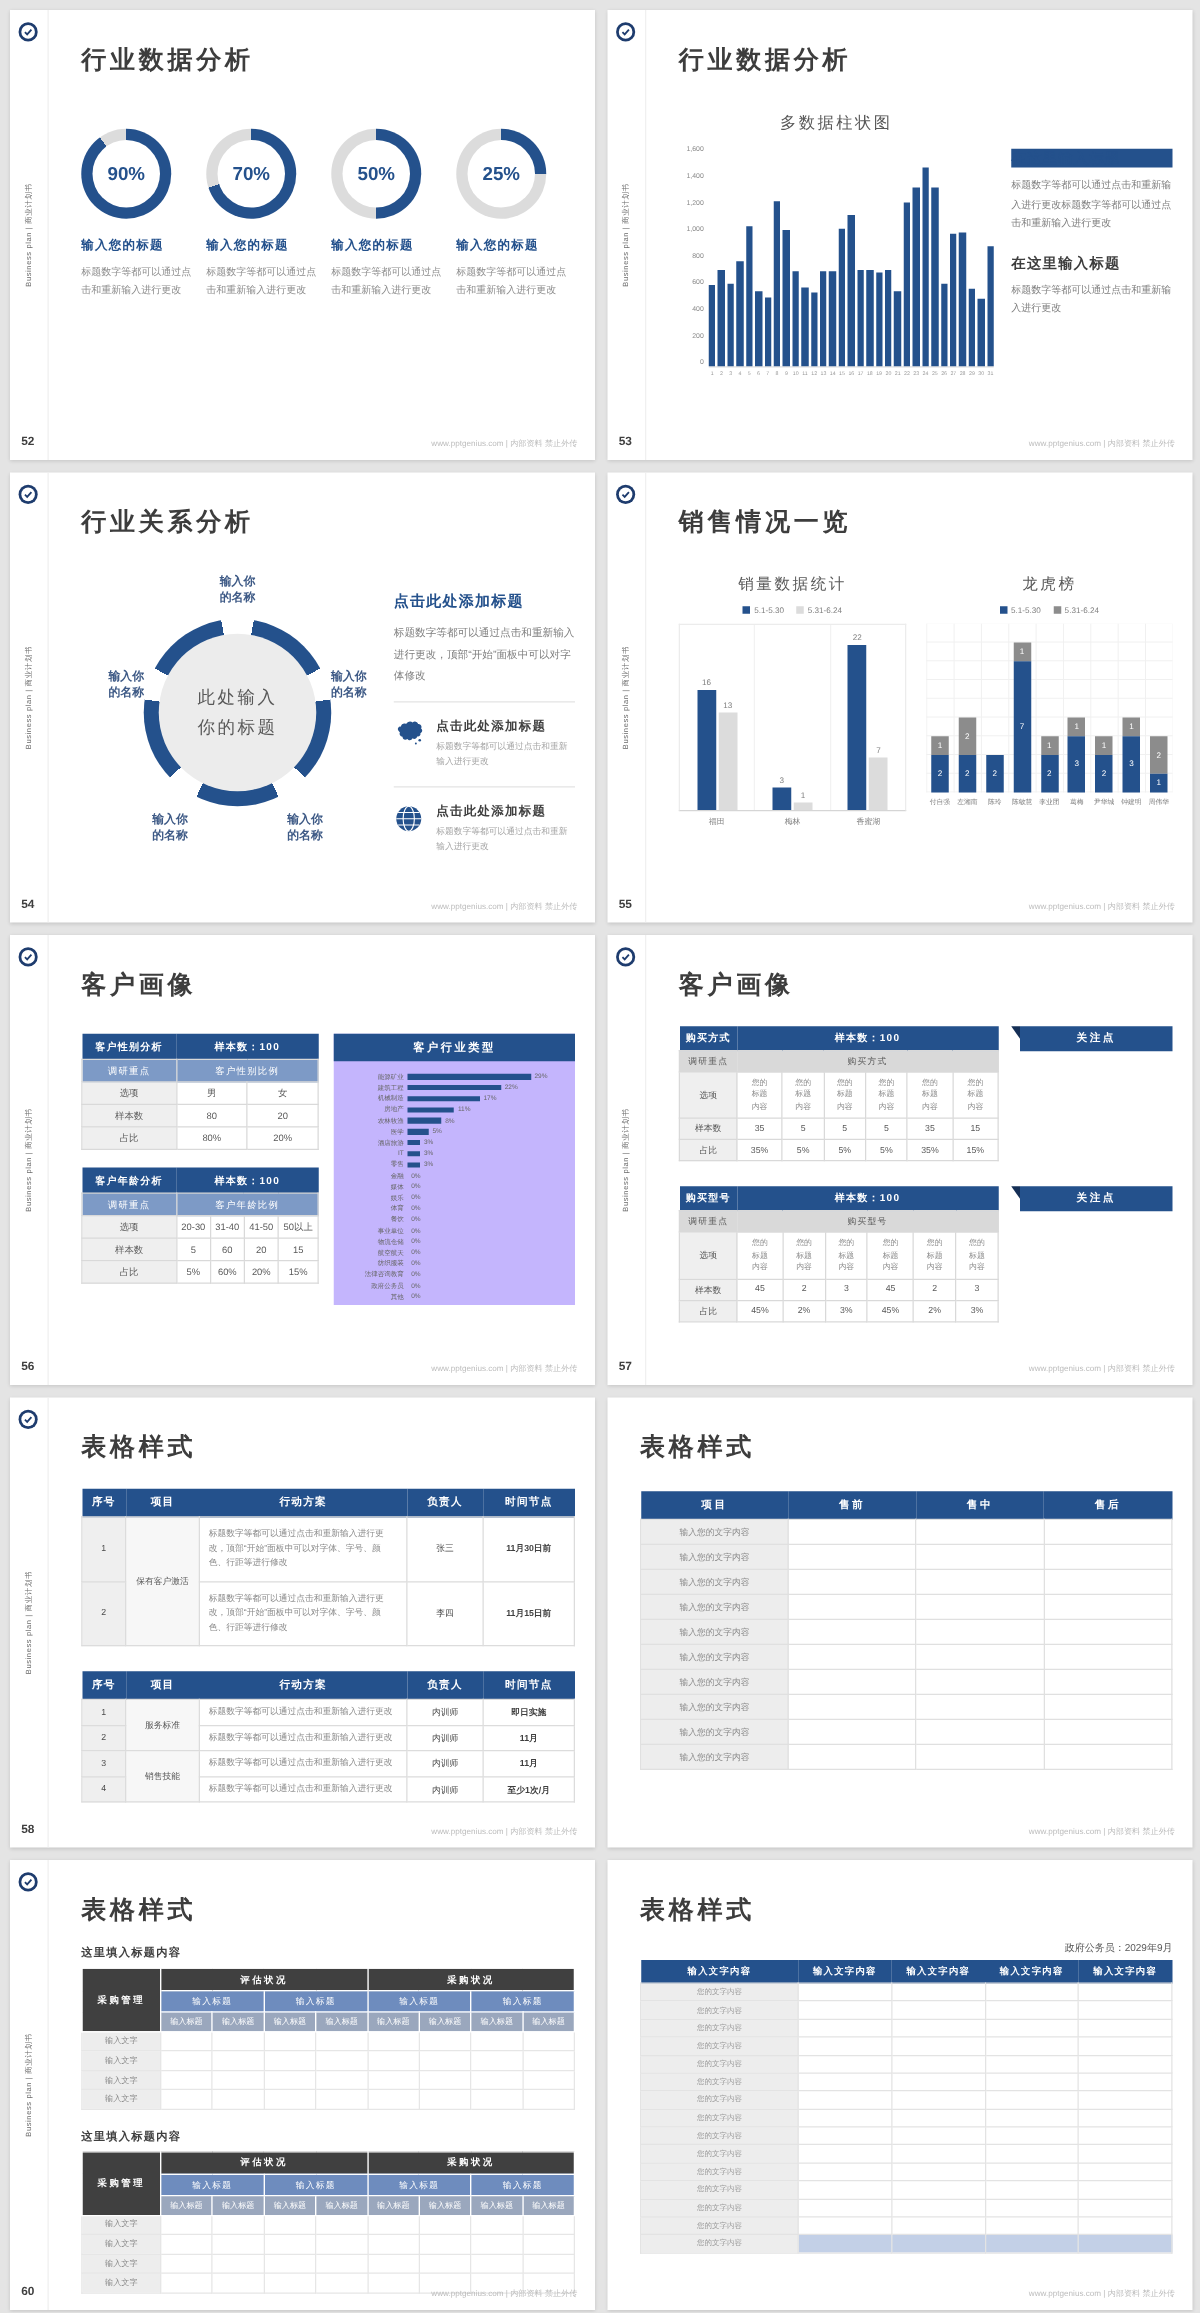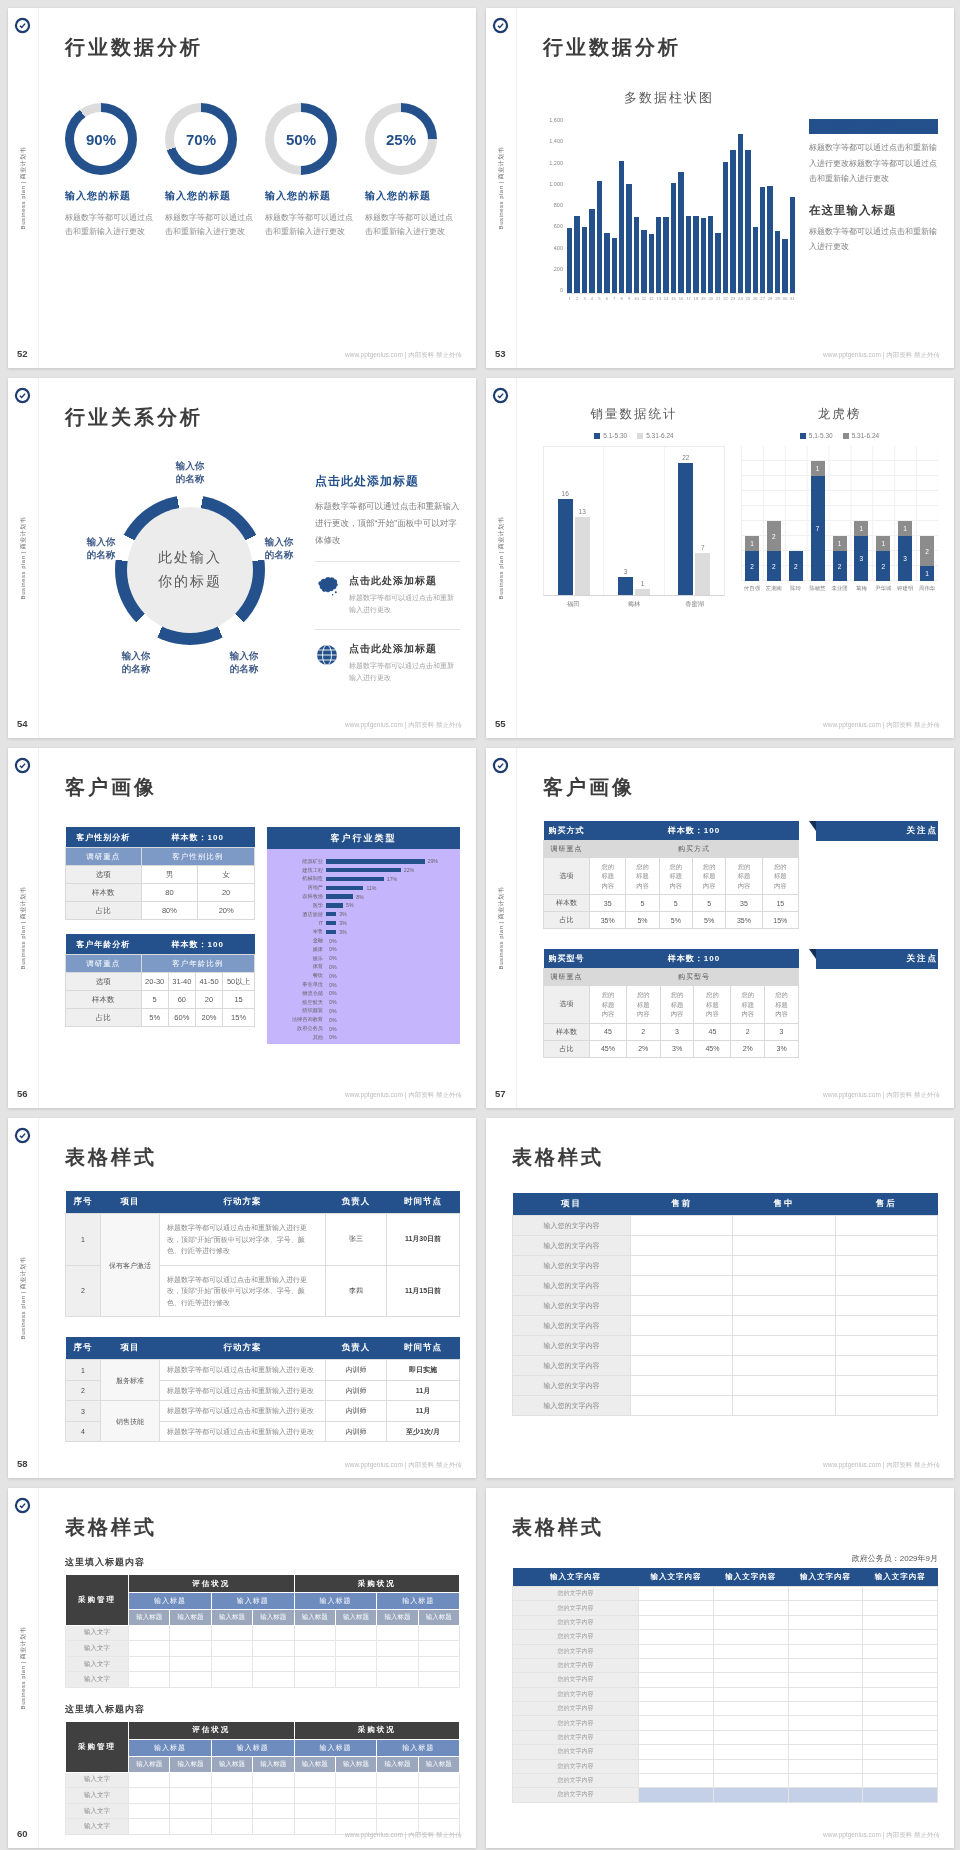--- a/index.html
+++ b/index.html
@@ -89,21 +89,21 @@
 .g57{display:flex;gap:10px;margin-top:20px}
 .t57wrap{width:256px;flex:none}
 table.t57{width:100%;border-collapse:collapse}
 .t57 .th1 th{background:#24518c;color:#fff;font-size:8px;font-weight:bold;padding:4px 2px;letter-spacing:1px}
 .t57 .th1 th.c1{width:42px}
 .t57 .sub td{background:#d9d9d9;color:#595959;font-size:7px;padding:3px 2px;text-align:center;letter-spacing:1px}
 .t57 td{border:1px solid #d9d9d9;font-size:7px;color:#595959;text-align:center;padding:3px 1px}
 .t57 td.lab{background:#efefef}
 .t57 td.optc{font-size:6.3px;color:#8a8a8a;line-height:1.5;padding:4px 1px;white-space:pre-line}
 .callout{flex:1}
-.ribbon{position:relative;margin-left:7px;background:#24518c;color:#fff;font-size:8.5px;font-weight:bold;text-align:right;letter-spacing:2px;padding:4px 0}
+.ribbon{position:relative;margin-left:7px;background:#24518c;color:#fff;font-size:8.5px;font-weight:bold;text-align:center;letter-spacing:2px;padding:4px 0}
 .ribbon::before{content:"";position:absolute;left:-7px;top:0;border-top:10px solid #152f56;border-left:7px solid transparent}
 .g1body{background:#ededed;height:86px;display:flex;flex-direction:column;justify-content:center;align-items:center;gap:7px}
 .kline{font-size:8px;color:#595959}
 .kval{font-size:12.5px;font-weight:bold;color:#1f3e6e;margin-left:4px}
 .g2body{padding:8px 2px}
 .g2l1{font-size:7.5px;font-weight:bold;color:#4a4a4a;margin:5px 0 9px}
 .g2l2{font-size:7.5px;color:#7a7a7a;margin-bottom:9px}
 .g2l2 b{color:#4a4a4a}
 .g2l3{font-size:7px;color:#8a8a8a;line-height:1.9}
 
@@ -376,20 +376,21 @@
   <div class="strip">
     <span class="logo"><svg viewBox="0 0 20 20" width="17" height="17">
               <circle cx="10" cy="10" r="9" fill="#1e3c6e"></circle>
               <circle cx="10" cy="10" r="6.4" fill="#fff"></circle>
               <path d="M7 10.3l2.1 2.1 4-4.6" fill="none" stroke="#1e3c6e" stroke-width="1.7"></path>
             </svg></span>
     <span class="vtext">Business plan | 商业计划书</span>
     <span class="pagenum">55</span>
   </div>
   <div class="content">
+    <h2 class="stitle">销售情况一览</h2>
     <div class="c55wrap" id="c55">
             <div class="cA">
               <div class="cttl">销量数据统计</div>
               <div class="cleg">
                 <span><i class="blue"></i>5.1-5.30</span>
                 <span><i class="grayl"></i>5.31-6.24</span>
               </div>
               <div class="cA-plot">
                 <div class="cA-col">
                   <div class="cA-bars">

